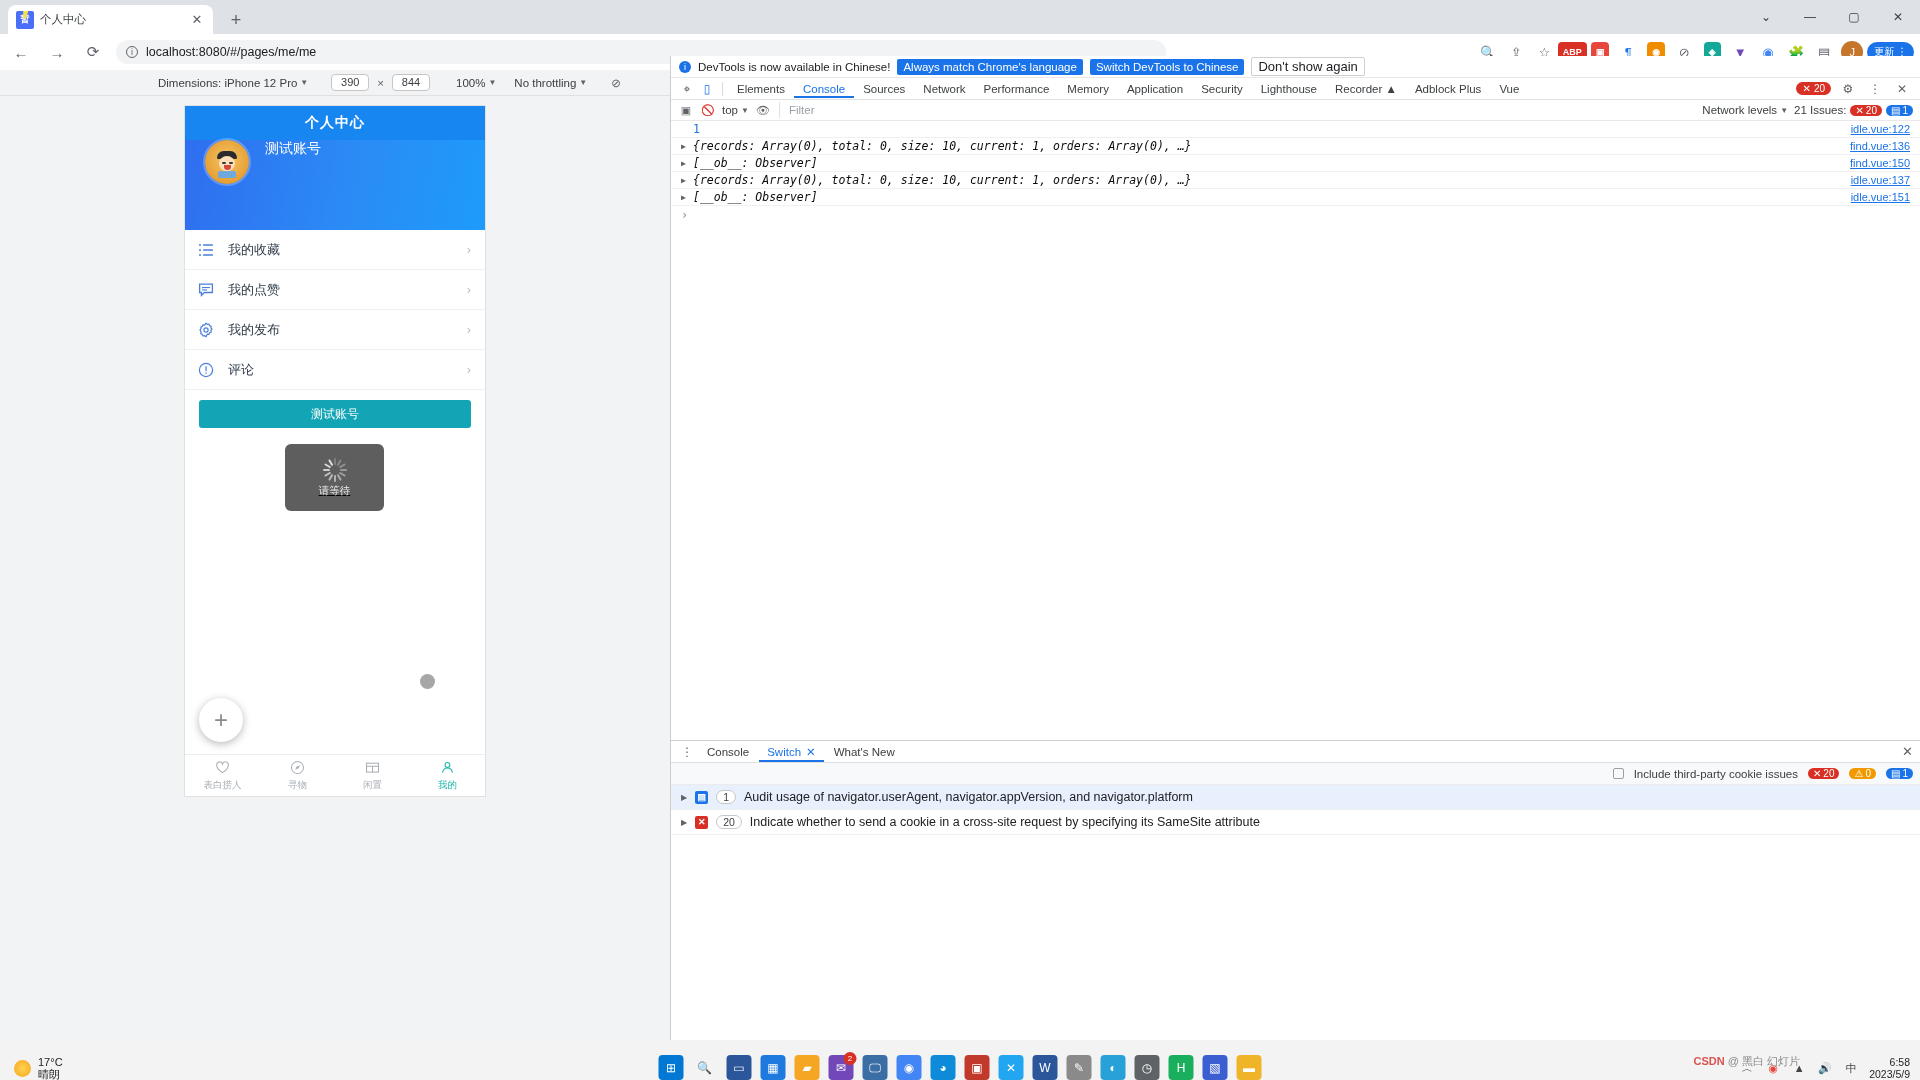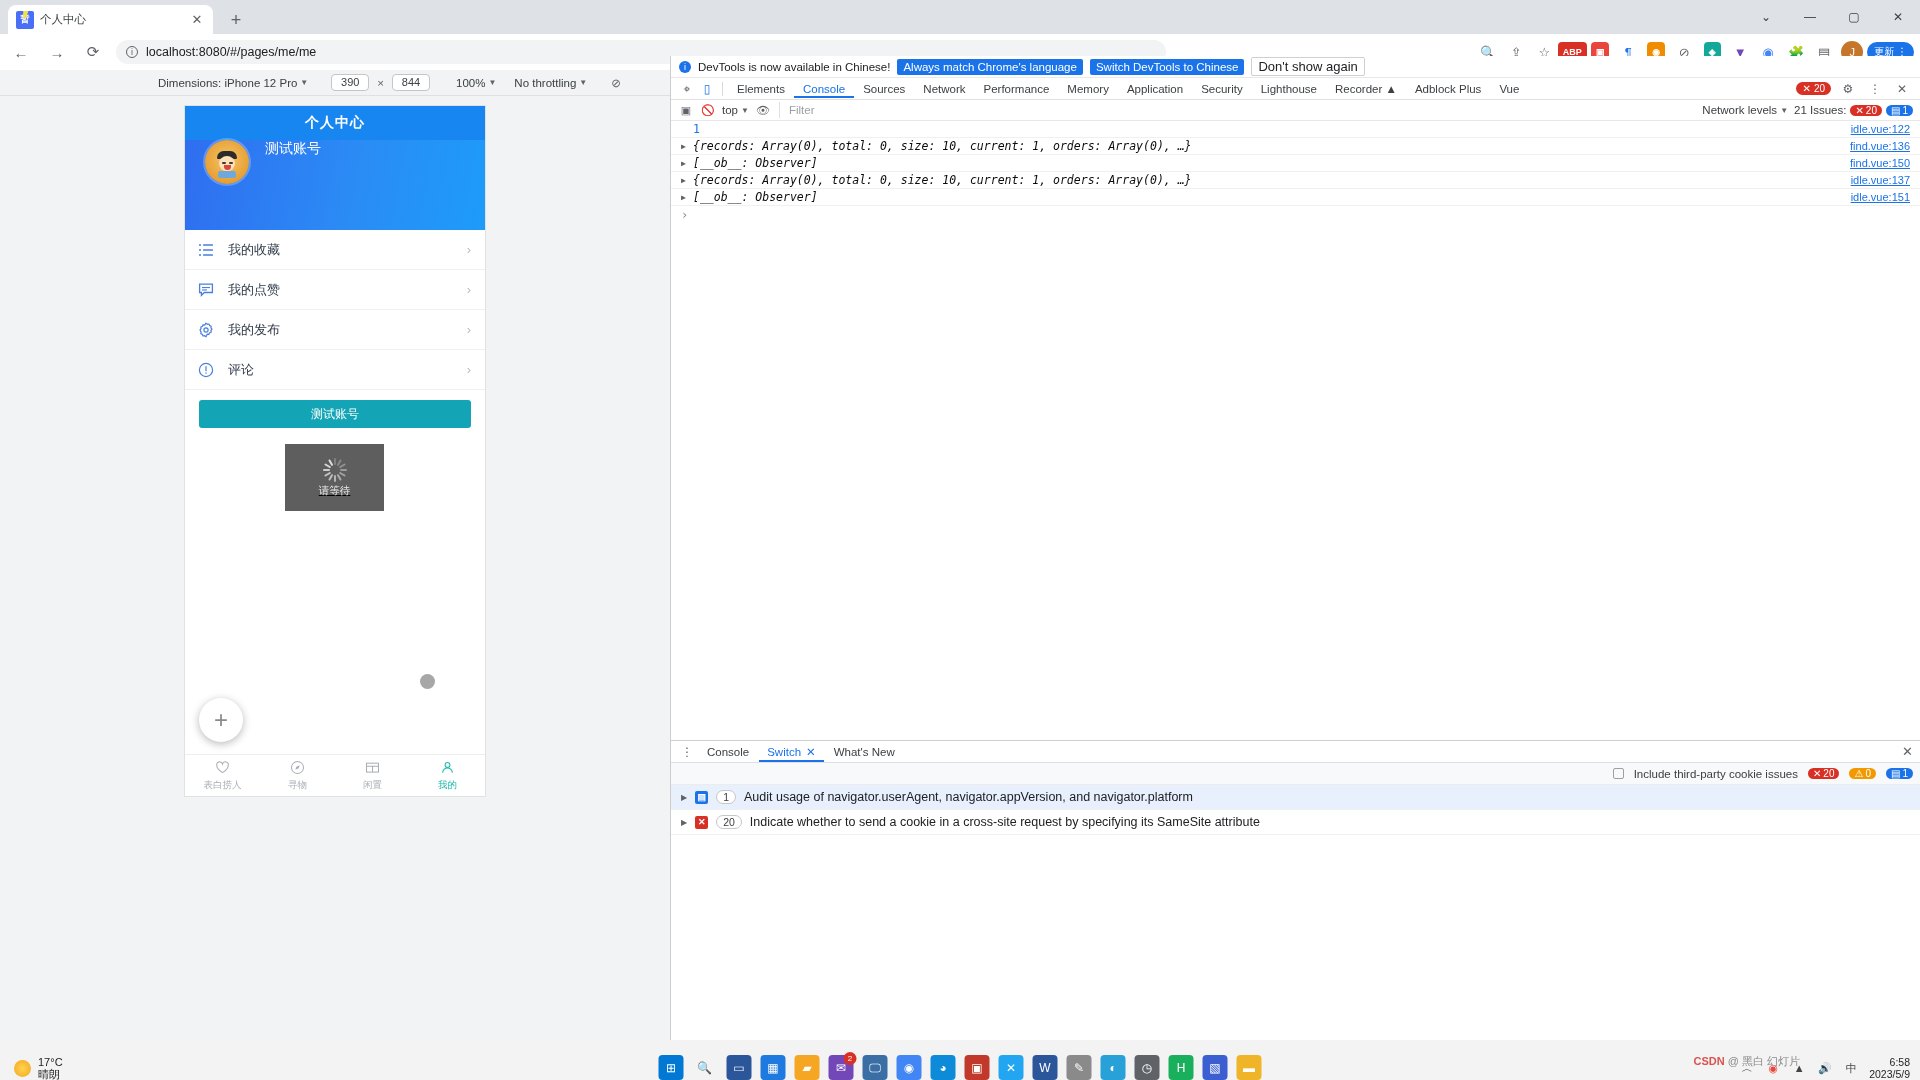--- a/index.html
+++ b/index.html
@@ -91,21 +91,21 @@
   .menu-row { height:40px; display:flex; align-items:center; padding:0 14px 0 12px;
      border-bottom:1px solid #f0f0f0; gap:14px; }
   .menu-icon { width:17px; height:17px; flex:none; color:#4a7fdc; display:flex;align-items:center;justify-content:center;}
   .menu-label { font-size:13px; color:#2f3b4a; }
   .menu-arrow { margin-left:auto; color:#b6bcc4; font-size:13px; }
 
   .logout-wrap { padding:10px 14px 0 14px; position:relative; }
   .logout-btn { height:28px; background:#13a5b5; color:#fff; font-size:12px; border-radius:3px;
      display:flex; align-items:center; justify-content:center; }
   .loading-mask { position:absolute; left:100px; top:54px; width:99px; height:67px;
-     background:rgba(58,58,58,0.82); border-radius:0;
+     background:rgba(58,58,58,0.82); border-radius:6px;
      display:flex; flex-direction:column; align-items:center; justify-content:center; gap:2px;text-decoration:underline; }
   .spinner { width:24px;height:24px; position:relative; }
   .spinner i { position:absolute; left:50%; top:0; width:2px; height:7px; background:#e8e8e8;
      border-radius:1px; transform-origin: 50% 12px; margin-left:-1px; }
   .loading-text { color:#e9e9e9; font-size:10.5px; }
 
   .fab { position:absolute; left:14px; bottom:54px; width:44px;height:44px; border-radius:50%;
      background:#fff; box-shadow:0 2px 8px rgba(0,0,0,0.28);
      display:flex;align-items:center;justify-content:center; font-size:24px; color:#8a8a8a; font-weight:300; }
   .cursor-dot { position:absolute; left:235px; top:568px; width:15px;height:15px; border-radius:50%;

